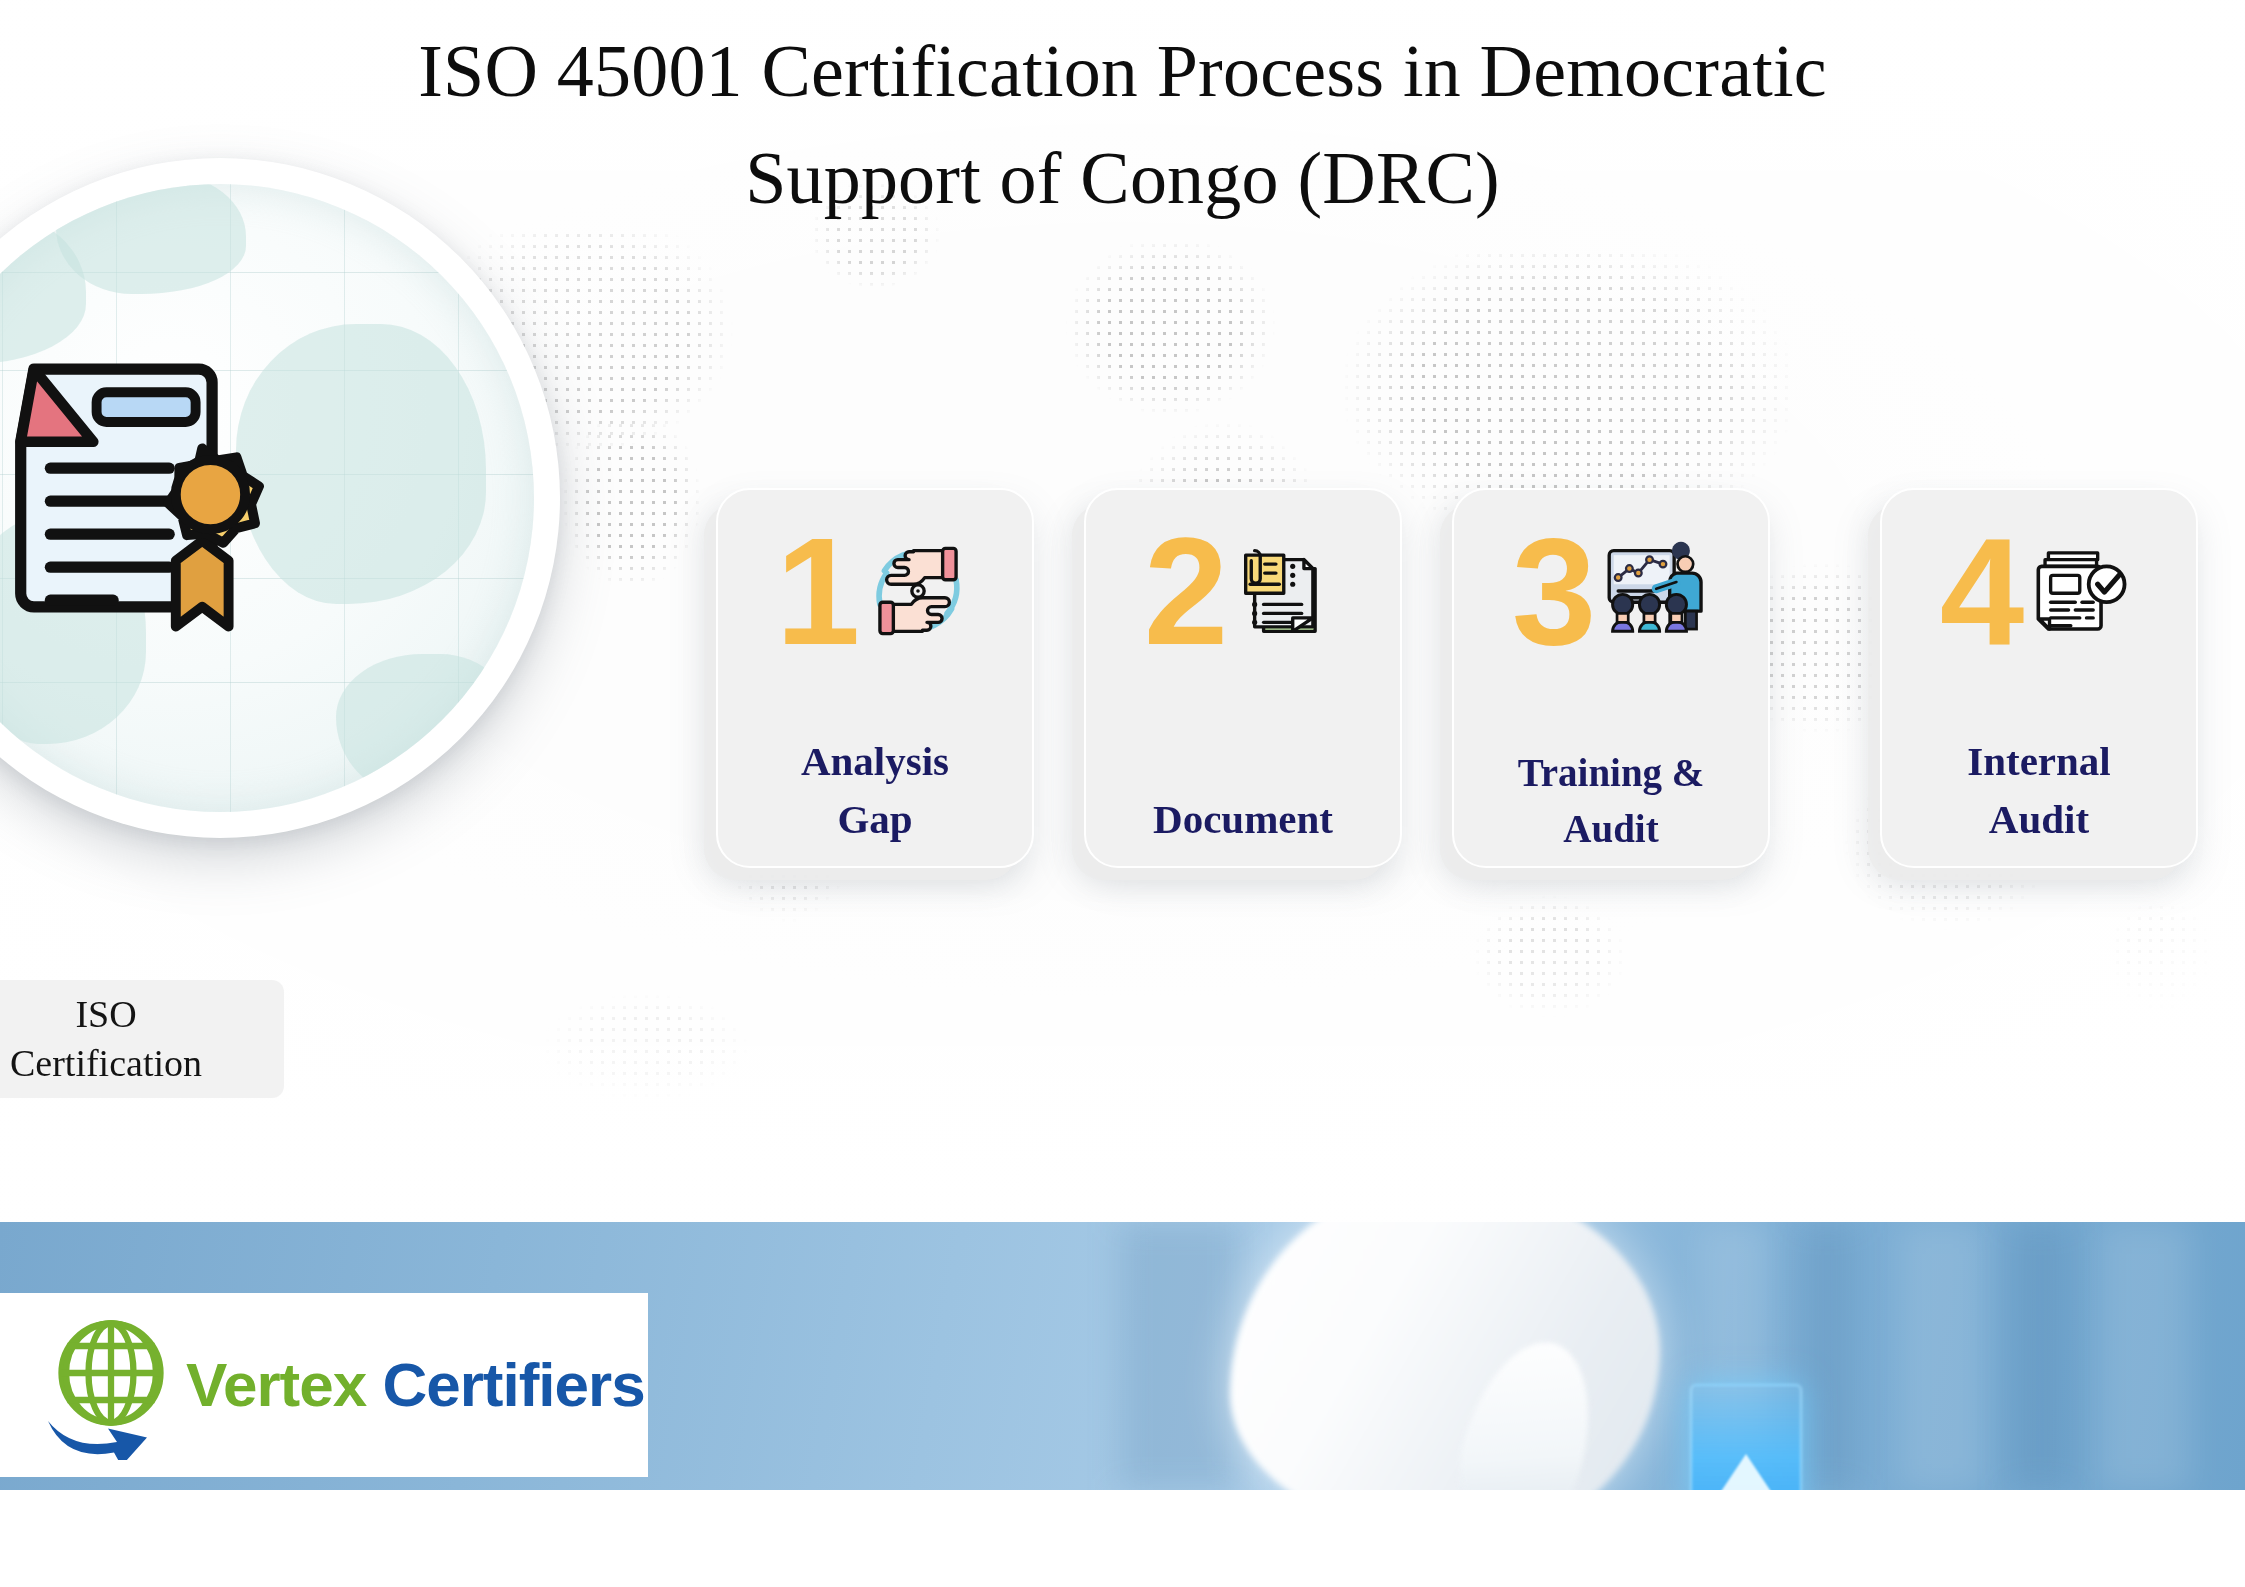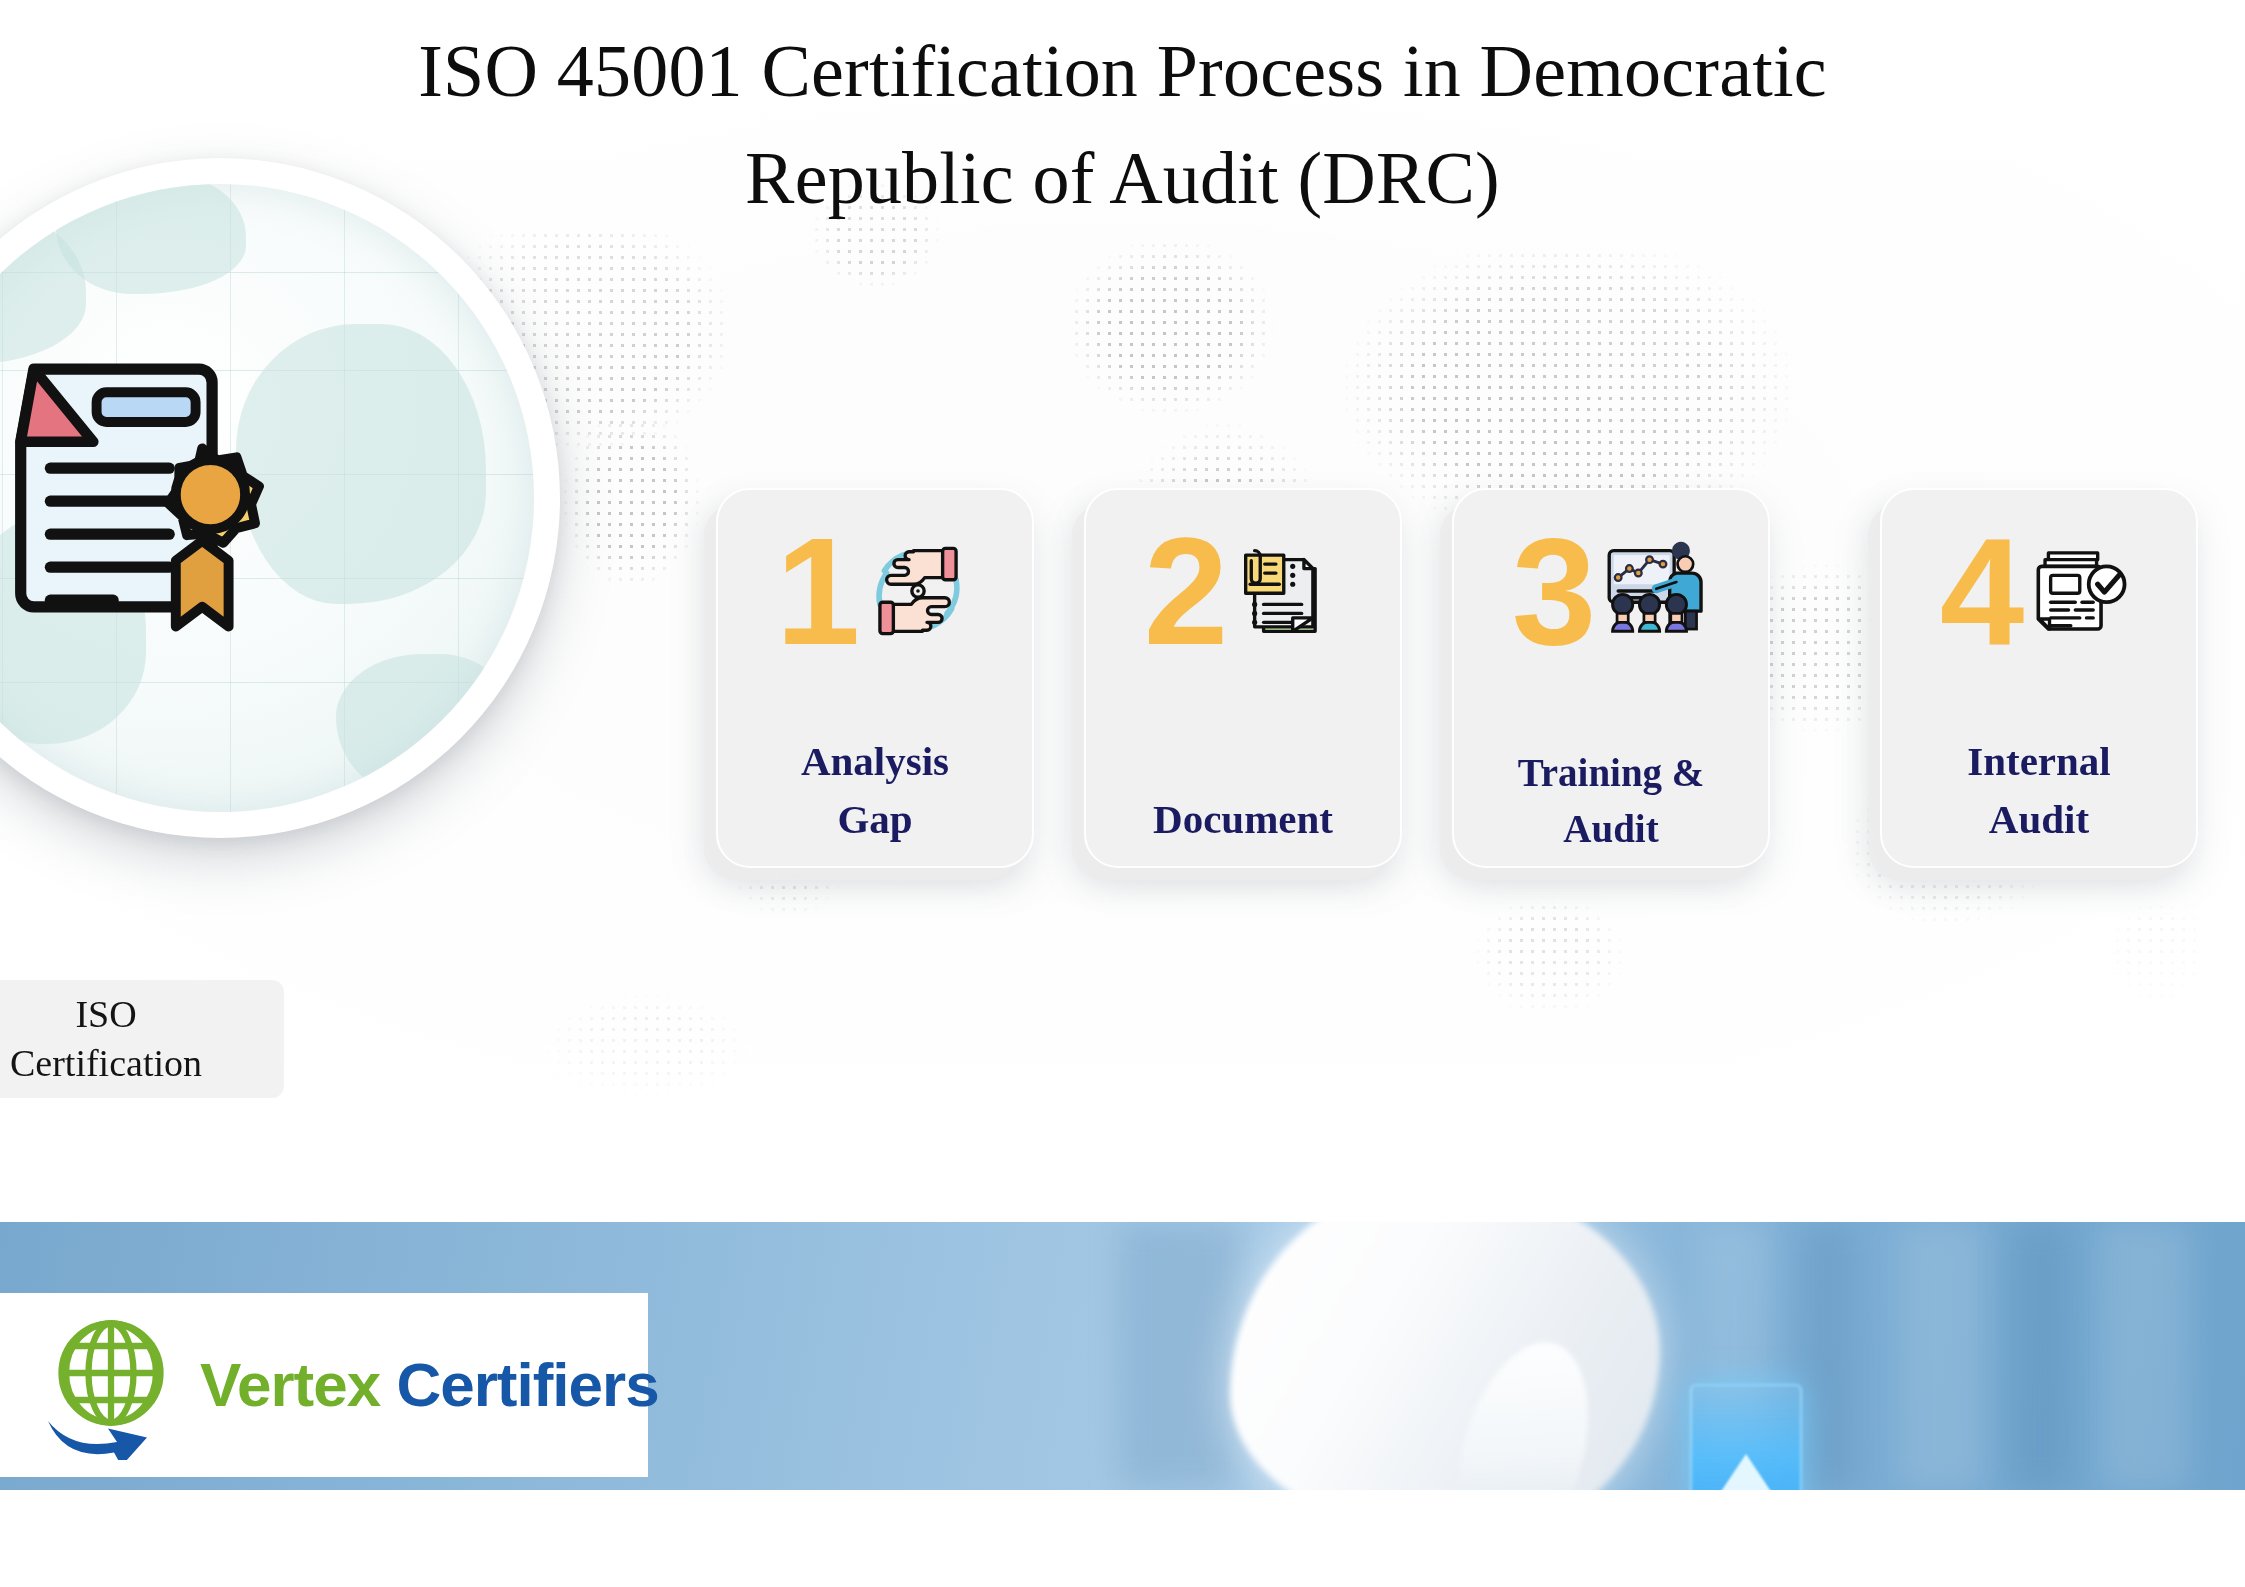--- a/index.html
+++ b/index.html
@@ -151,21 +151,21 @@
     filter:blur(1.2px);
   }
 
   
   #logocard{
     position:absolute;left:0;top:1293px;width:648px;height:184px;
     background:#ffffff;z-index:30;
     display:flex;align-items:center;
   }
   #logoglobe{width:150px;height:150px;margin-left:36px;flex:0 0 auto;}
-  #logotext{margin-left:14px;display:flex;flex-direction:column;justify-content:center;}
+  #logotext{margin-left:0;display:flex;flex-direction:column;justify-content:center;}
   #logoname{
     font-family:"Liberation Sans", sans-serif;font-weight:700;
     font-size:62px;line-height:1;letter-spacing:-1px;white-space:nowrap;
   }
   #logoname .v{color:#72b02c;}
   #logoname .c{color:#1757a8;}
   #logotag{
     font-family:"Liberation Sans", sans-serif;
     font-size:34px;line-height:1.1;color:#4a4a4a;margin-top:12px;white-space:nowrap;
   }
@@ -225,21 +225,21 @@
            -webkit-mask-image:radial-gradient(ellipse 48% 46% at 48% 48%,#000 48%,transparent 84%);
            mask-image:radial-gradient(ellipse 48% 46% at 48% 48%,#000 48%,transparent 84%);"></div>
       <div class="dm" style="left:1450px;top:880px;width:200px;height:160px;
            -webkit-mask-image:radial-gradient(ellipse 46% 46% at 50% 48%,#000 46%,transparent 84%);
            mask-image:radial-gradient(ellipse 46% 46% at 50% 48%,#000 46%,transparent 84%);"></div>
     </div>
     <div id="mapfade"></div>
 
     <div id="title">
       <span class="l1">ISO 45001 Certification Process in Democratic</span>
-      <span class="l2">Republic of Audit (DRC)</span>
+      <span class="l2">Support of Congo (DRC)</span>
     </div>
 
     <div id="globewrap">
       <div id="globeouter"></div>
       <div id="globeinner">
         <div class="glat" style="top:88px;"></div>
         <div class="glat" style="top:186px;"></div>
         <div class="glat" style="top:290px;"></div>
         <div class="glat" style="top:394px;"></div>
         <div class="glat" style="top:498px;"></div>

